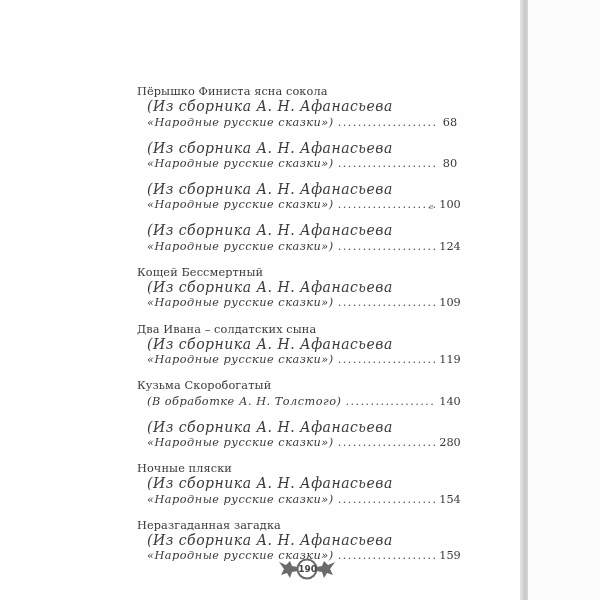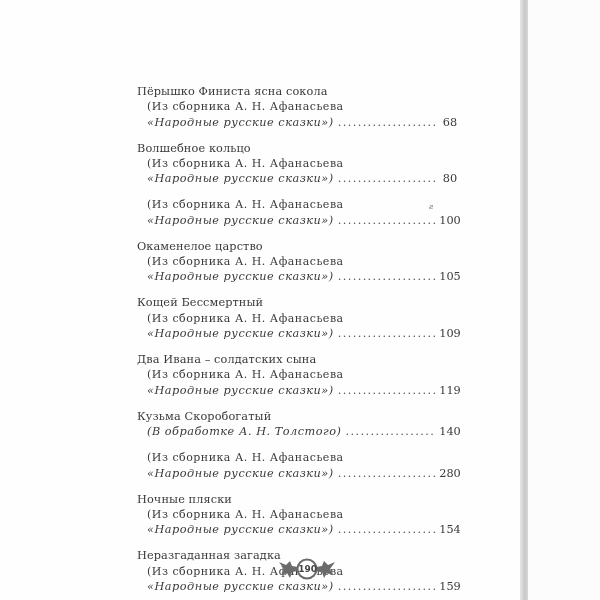--- a/index.html
+++ b/index.html
@@ -24,21 +24,21 @@
   }
   .toc {
     position: absolute; left: 137px; top: 48px; width: 325px; margin-top: 36px;
   }
   .entry { margin-bottom: 10.8px; }
   .title {
     font-size: 11.3px; line-height: 15.3px; white-space: nowrap;
     letter-spacing: 0.1px;
   }
   .sub {
-    font-size: 11px; line-height: 15.3px;
+    font-style: italic; font-size: 14px; line-height: 15.3px;
     padding-left: 10px; white-space: nowrap; letter-spacing: 0.5px;
   }
   .lastline {
     display: flex; align-items: baseline; padding-left: 10px;
     font-size: 11.3px; line-height: 15.3px;
   }
   .lastline .txt { font-style: italic; white-space: nowrap; letter-spacing: 0.5px; }
   .lastline .dots {
     flex: 1; overflow: hidden; white-space: nowrap; margin: 0 3px 0 4px;
     letter-spacing: 1.4px; color: #555;
@@ -73,45 +73,43 @@
     <div class="title">Пёрышко Финиста ясна сокола</div>
     <div class="sub">(Из сборника А. Н. Афанасьева</div>
     <div class="lastline">
       <span class="txt">«Народные русские сказки»)</span>
       <span class="dots">..............................................................................</span>
       <span class="pg">68</span>
     </div>
   </div>
 
   <div class="entry">
-    <div class="title">Волшебное кольцо</div>
     <div class="sub">(Из сборника А. Н. Афанасьева</div>
     <div class="lastline">
       <span class="txt">«Народные русские сказки»)</span>
       <span class="dots">..............................................................................</span>
       <span class="pg">80</span>
     </div>
   </div>
 
   <div class="entry">
     <div class="sub">(Из сборника А. Н. Афанасьева</div>
     <div class="lastline">
       <span class="txt">«Народные русские сказки»)</span>
       <span class="dots">..............................................................................</span>
       <span class="pg">100</span>
     </div>
   </div>
 
   <div class="entry">
-    <div class="title">Окаменелое царство</div>
     <div class="sub">(Из сборника А. Н. Афанасьева</div>
     <div class="lastline">
       <span class="txt">«Народные русские сказки»)</span>
       <span class="dots">..............................................................................</span>
-      <span class="pg">105</span>
+      <span class="pg">124</span>
     </div>
   </div>
 
   <div class="entry">
     <div class="title">Кощей Бессмертный</div>
     <div class="sub">(Из сборника А. Н. Афанасьева</div>
     <div class="lastline">
       <span class="txt">«Народные русские сказки»)</span>
       <span class="dots">..............................................................................</span>
       <span class="pg">109</span>

